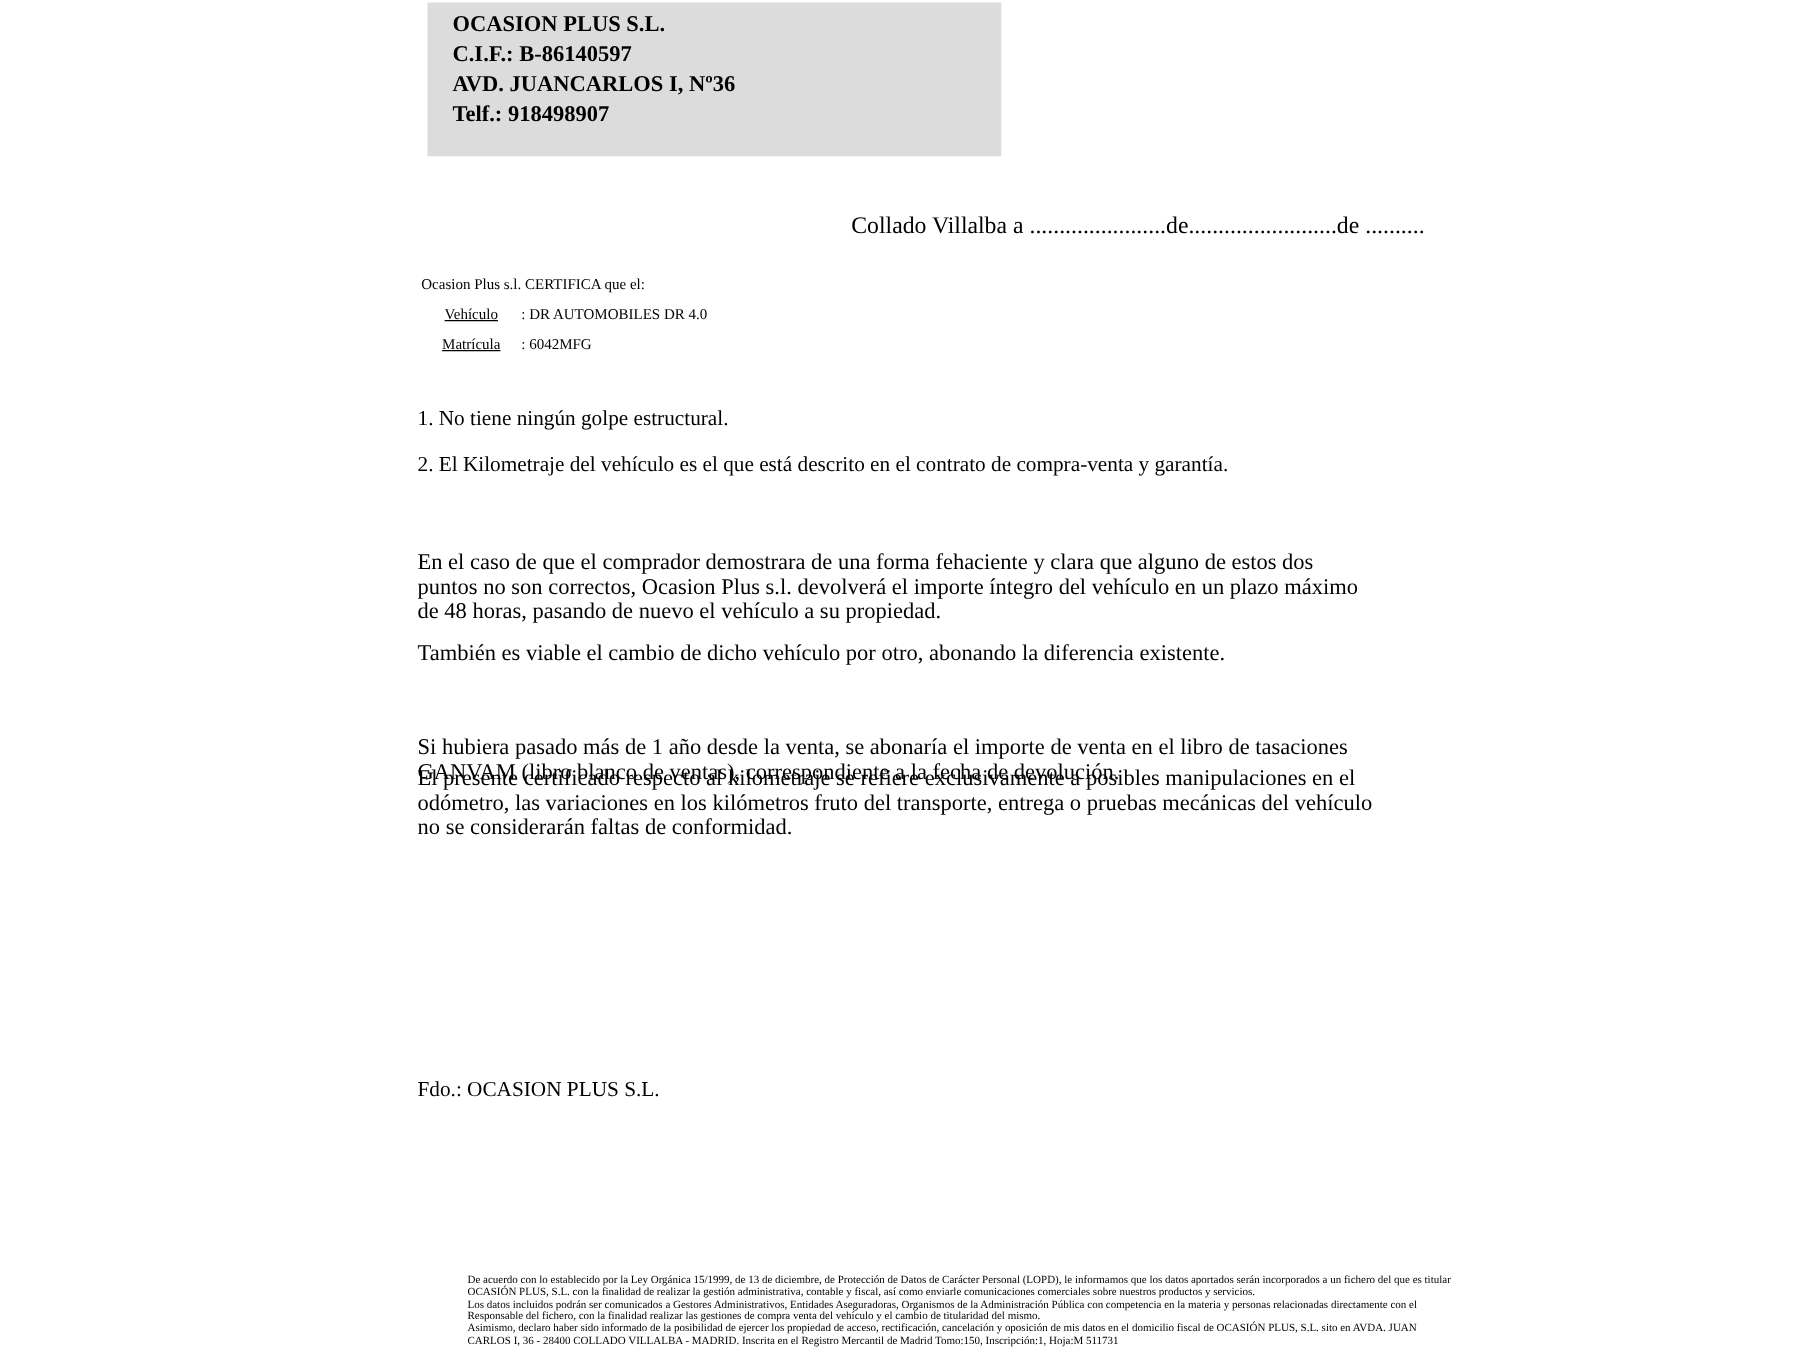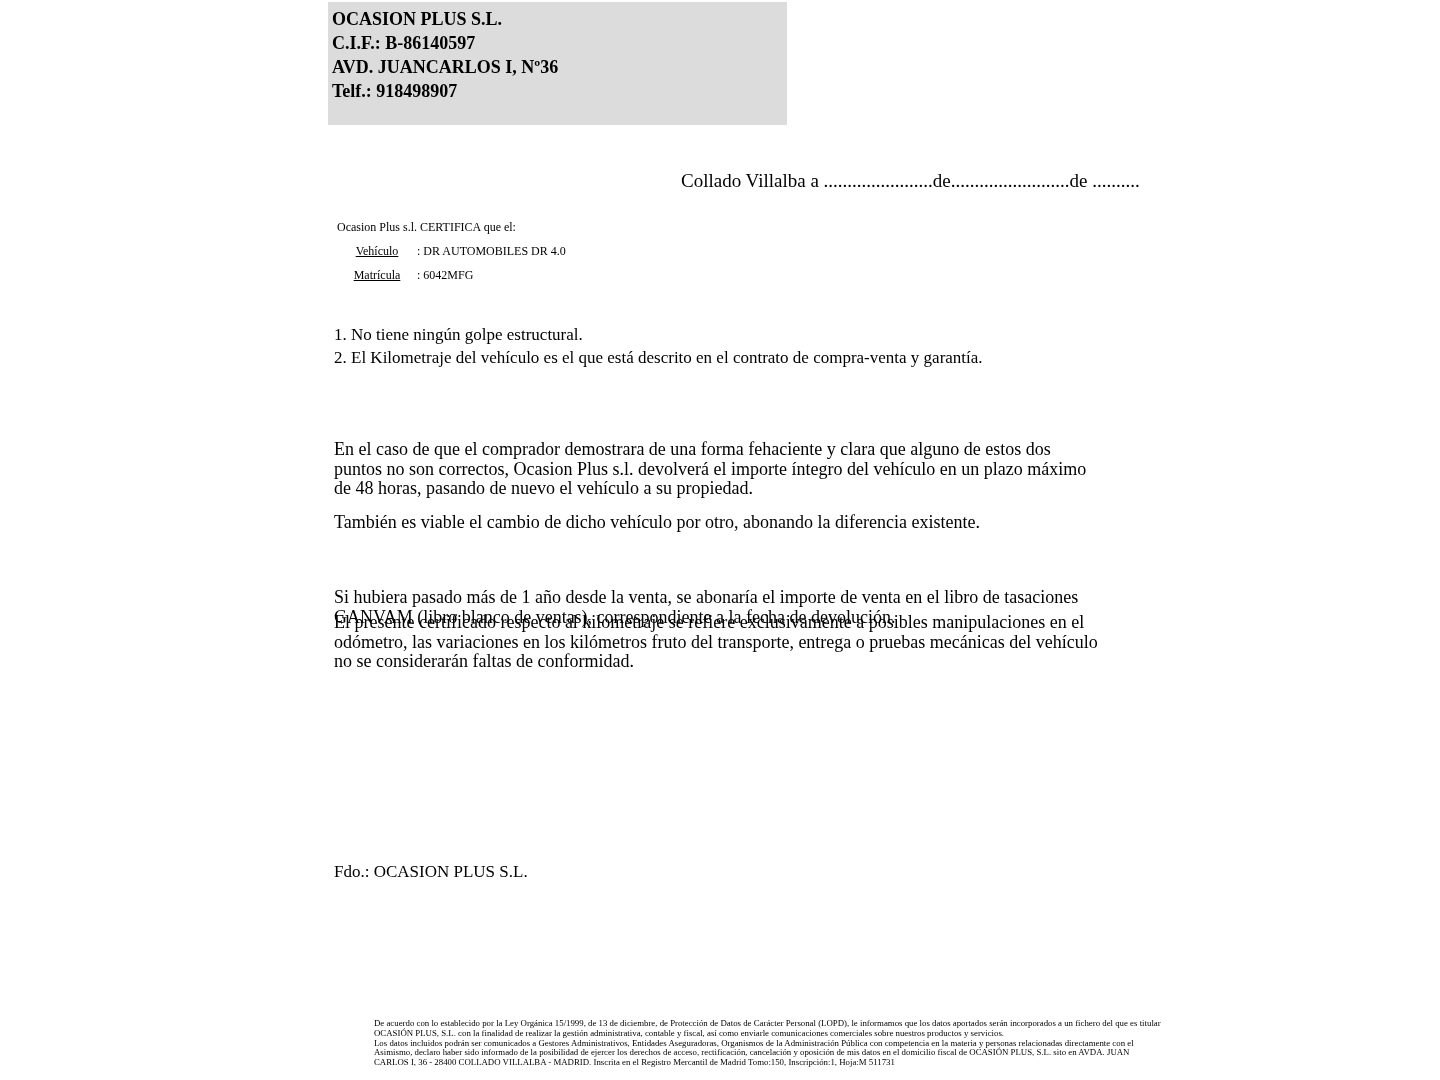--- a/index.html
+++ b/index.html
@@ -7,24 +7,24 @@
     width: 1440px; height: 1080px;
     background: #ffffff;
     font-family: "Liberation Serif", "DejaVu Serif", serif;
     color: #000000;
     overflow: hidden;
   }
   .doc { position: relative; width: 1440px; height: 1080px; }
 
   .header-box {
     position: absolute;
-    left: 328px; top: 2px;
+    left: 342px; top: 2px;
     width: 459px; height: 123px;
     background: #dcdcdc;
-    padding: 5px 6px 0 4px;
+    padding: 5px 6px 0 20px;
   }
   .header-box .hline {
     font-weight: bold;
     font-size: 18px;
     line-height: 24px;
     white-space: nowrap;
   }
 
   .date-line {
     position: absolute;
@@ -47,21 +47,21 @@
     text-align: center;
   }
 
   .point {
     position: absolute;
     left: 334px;
     font-size: 17px;
     white-space: nowrap;
   }
   .point1 { top: 325px; }
-  .point2 { top: 348px; }
+  .point2 { top: 362px; }
 
   .para {
     position: absolute;
     left: 334px;
     width: 765px;
     font-size: 18px;
     line-height: 19.5px;
   }
   .para1 { top: 440px; }
   .para2 { top: 513px; }
@@ -117,17 +117,18 @@
   <div class="para para2">También es viable el cambio de dicho vehículo por otro, abonando la diferencia existente.</div>
   <div class="para para3">Si hubiera pasado más de 1 año desde la venta, se abonaría el importe de venta en el libro de tasaciones GANVAM (libro blanco de ventas), correspondiente a la fecha de devolución.</div>
   <div class="para para4">El presente certificado respecto al kilometraje se refiere exclusivamente a posibles manipulaciones en el odómetro, las variaciones en los kilómetros fruto del transporte, entrega o pruebas mecánicas del vehículo no se considerarán faltas de conformidad.</div>
 
   <div class="signature">Fdo.: OCASION PLUS S.L.</div>
 
   <div class="legal-footer">
     <div class="fline">De acuerdo con lo establecido por la Ley Orgánica 15/1999, de 13 de diciembre, de Protección de Datos de Carácter Personal (LOPD), le informamos que los datos aportados serán incorporados a un fichero del que es titular</div>
     <div class="fline">OCASIÓN PLUS, S.L. con la finalidad de realizar la gestión administrativa, contable y fiscal, así como enviarle comunicaciones comerciales sobre nuestros productos y servicios.</div>
     <div class="fline">Los datos incluidos podrán ser comunicados a Gestores Administrativos, Entidades Aseguradoras, Organismos de la Administración Pública con competencia en la materia y personas relacionadas directamente con el</div>
-    <div class="fline">Asimismo, declaro haber sido informado de la posibilidad de ejercer los derechos de acceso, rectificación, cancelación y oposición de mis datos en el domicilio fiscal de OCASIÓN PLUS, S.L. sito en AVDA. JUAN</div>
+    <div class="fline">Responsable del fichero, con la finalidad realizar las gestiones de compra venta del vehículo y el cambio de titularidad del mismo.</div>
+    <div class="fline">Asimismo, declaro haber sido informado de la posibilidad de ejercer los propiedad de acceso, rectificación, cancelación y oposición de mis datos en el domicilio fiscal de OCASIÓN PLUS, S.L. sito en AVDA. JUAN</div>
     <div class="fline">CARLOS I, 36 - 28400 COLLADO VILLALBA - MADRID. Inscrita en el Registro Mercantil de Madrid Tomo:150, Inscripción:1, Hoja:M 511731</div>
   </div>
 
 </div>
 
 </body></html>

